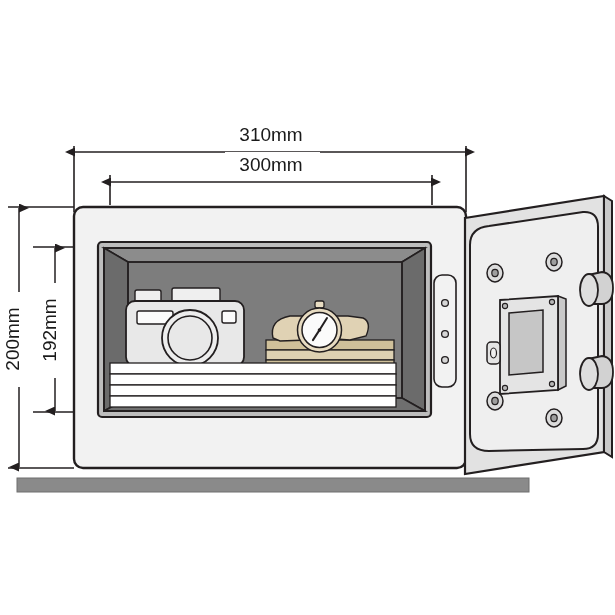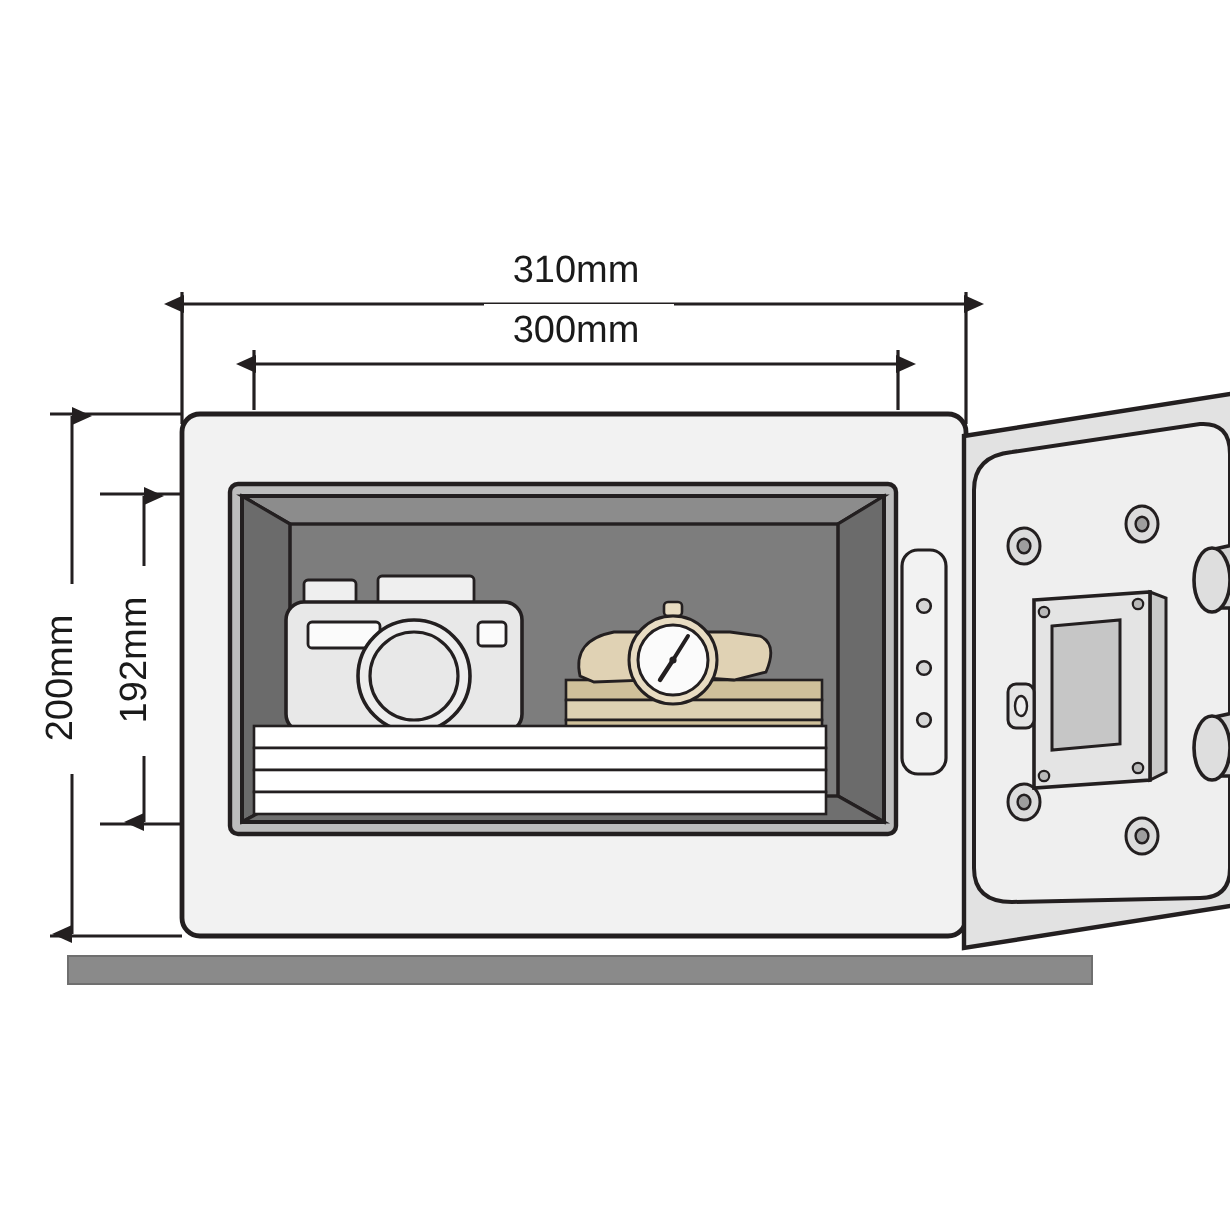--- a/index.html
+++ b/index.html
@@ -2,21 +2,21 @@
 <html><head>
 <meta charset="utf-8">
 <style>
   html,body{margin:0;padding:0;}
   body{
     width:615px;height:615px;
     background:#ffffff;
     font-family:"Liberation Sans", sans-serif;
     overflow:hidden;
   }
-  #stage{position:relative;width:495px;height:615px;padding-left:17px;}
+  #stage{position:relative;width:495px;height:615px;}
   #stage svg{display:block;}
   .dimtext{
     font-family:"Liberation Sans", sans-serif;
     font-size:19px;
     fill:#1a1a1a;
   }
 </style>
 </head>
 <body>
 

